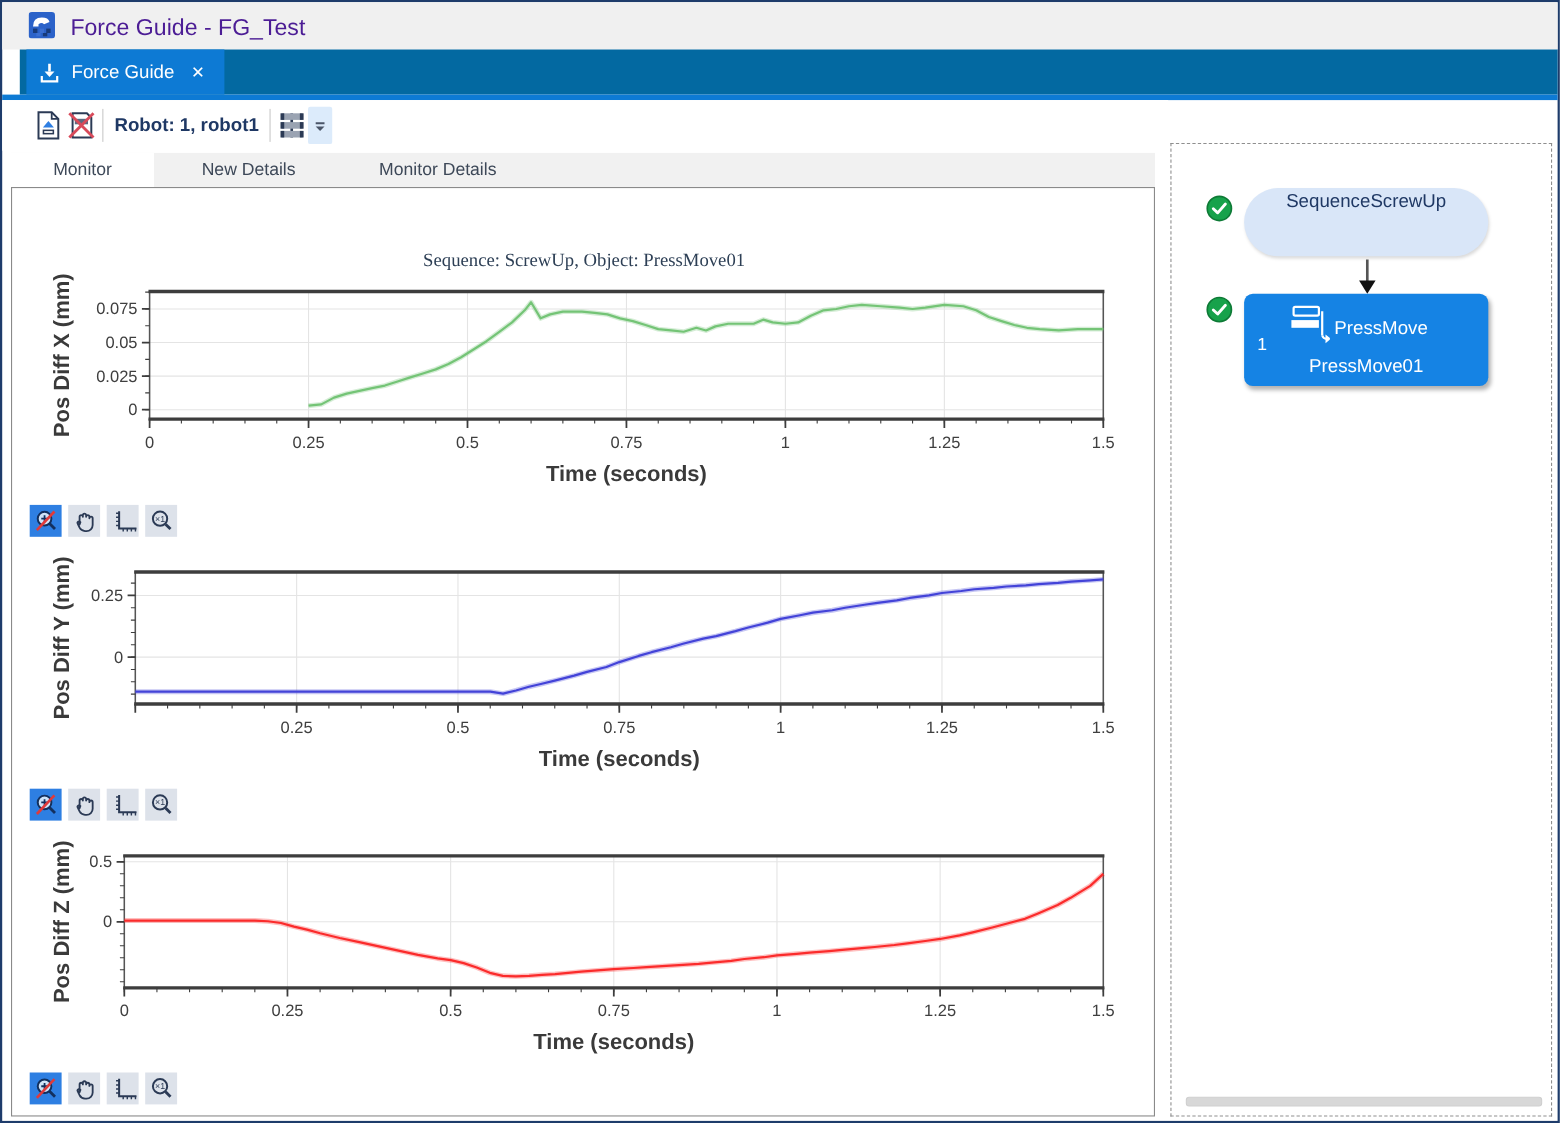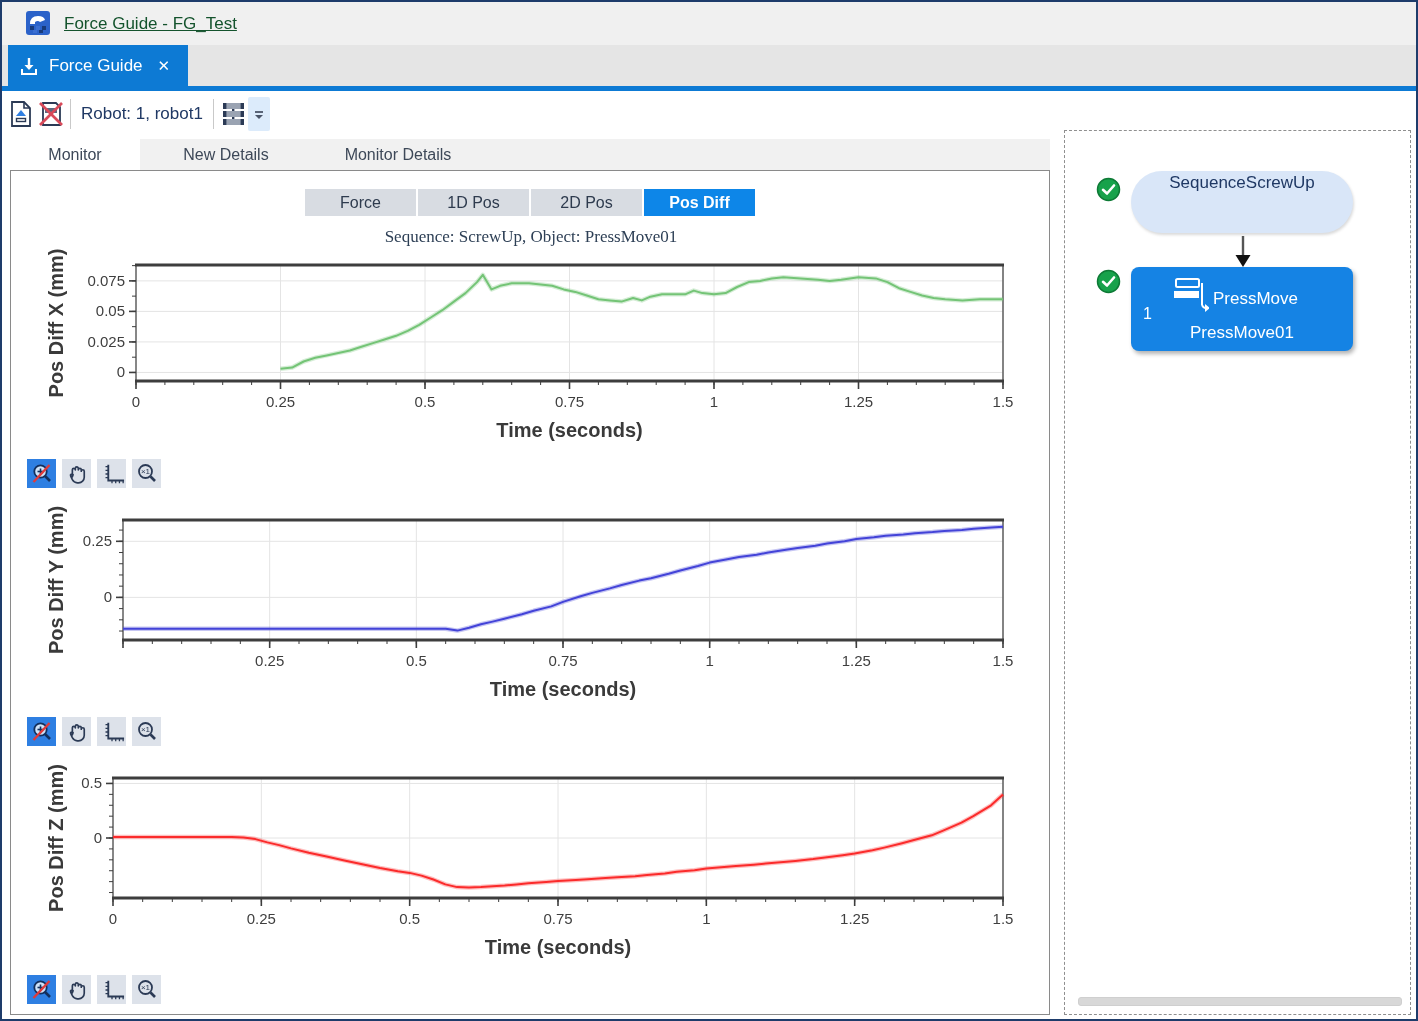--- a/index.html
+++ b/index.html
@@ -1,26 +1,26 @@
 <!DOCTYPE html>
 <html><head>
 <meta charset="utf-8">
 <style>
   html,body{margin:0;padding:0;}
   body{width:1418px;height:1021px;position:relative;font-family:"Liberation Sans",sans-serif;background:#fff;overflow:hidden;}
   .window{position:absolute;inset:0;border:2px solid #1e3c6b;background:#fff;box-sizing:border-box;}
   .titlebar{position:absolute;left:0;top:0;right:0;height:43px;background:#f0f0f0;}
   .app-icon{position:absolute;left:24px;top:9px;}
-  .win-title{position:absolute;left:62px;top:12px;font-size:17px;color:#14532d;text-decoration:underline;}
-  .doctab-strip{position:absolute;left:0;top:43px;right:0;height:41px;background:#e5e5e5;}
+  .win-title{position:absolute;left:62px;top:12px;font-size:21px;color:#4c1d95;}
+  .doctab-strip{position:absolute;left:16px;top:43px;right:0;height:41px;background:#0369a1;}
   .doctab{position:absolute;left:6px;top:0;width:180px;height:41px;background:#0d7ad4;color:#fff;display:flex;align-items:center;gap:9px;padding-left:10px;box-sizing:border-box;}
   .doctab-label{font-size:17px;}
   .doctab-close{font-size:15px;margin-left:6px;cursor:default;}
   .accent-line{position:absolute;left:0;top:84px;right:0;height:5px;background:#0d7ad4;}
-  .toolbar{position:absolute;left:0;top:89px;width:1060px;height:46px;background:#fff;display:flex;align-items:center;padding-left:4px;box-sizing:border-box;}
+  .toolbar{position:absolute;left:0;top:89px;width:1060px;height:46px;background:#fff;display:flex;align-items:center;padding-left:27px;box-sizing:border-box;font-weight:bold;}
   .tsep{width:1px;height:30px;background:#c9c9c9;margin:0 4px;}
   .robot-label{font-size:17px;color:#1f3864;padding:0 6px;}
   .tbtn{width:30px;height:34px;display:flex;align-items:center;justify-content:center;}
   .overflow-btn{width:22px;height:34px;background:#dcebfb;display:flex;align-items:center;justify-content:center;border-radius:2px;}
   .viewtabs{position:absolute;left:8px;top:137px;width:1040px;height:40px;background:#f1f1f1;display:flex;}
   .viewtab{height:31px;line-height:31px;text-align:center;font-size:16px;color:#3d4858;}
   .viewtab.active{background:#fff;}
   .vt0{width:130px}.vt1{width:172px}.vt2{width:172px}
   .content{position:absolute;left:8px;top:168px;width:1040px;height:845px;background:#fff;border:1px solid #8a8a8a;box-sizing:border-box;}
   .chart-tabs{position:absolute;left:294px;top:18px;display:flex;gap:2px;}
@@ -125,26 +125,20 @@
     </div>
   </div>
 
   <div class="viewtabs">
     <div class="viewtab vt0 active">Monitor</div>
     <div class="viewtab vt1">New Details</div>
     <div class="viewtab vt2">Monitor Details</div>
   </div>
 
   <div class="content">
-    <div class="chart-tabs">
-      <div class="ctab">Force</div>
-      <div class="ctab">1D Pos</div>
-      <div class="ctab">2D Pos</div>
-      <div class="ctab active">Pos Diff</div>
-    </div>
     <div class="subtitle">Sequence: ScrewUp, Object: PressMove01</div>
 
     <svg class="chart" style="top:70px" viewBox="0 0 1040 215">
         <line class="grid" x1="269.5" y1="24" x2="269.5" y2="140"></line>
         <line class="grid" x1="414" y1="24" x2="414" y2="140"></line>
         <line class="grid" x1="558.5" y1="24" x2="558.5" y2="140"></line>
         <line class="grid" x1="703" y1="24" x2="703" y2="140"></line>
         <line class="grid" x1="847.5" y1="24" x2="847.5" y2="140"></line>
         <line class="grid" x1="992" y1="24" x2="992" y2="140"></line>
         <line class="grid" x1="125" y1="131.45263157894738" x2="992" y2="131.45263157894738"></line>

